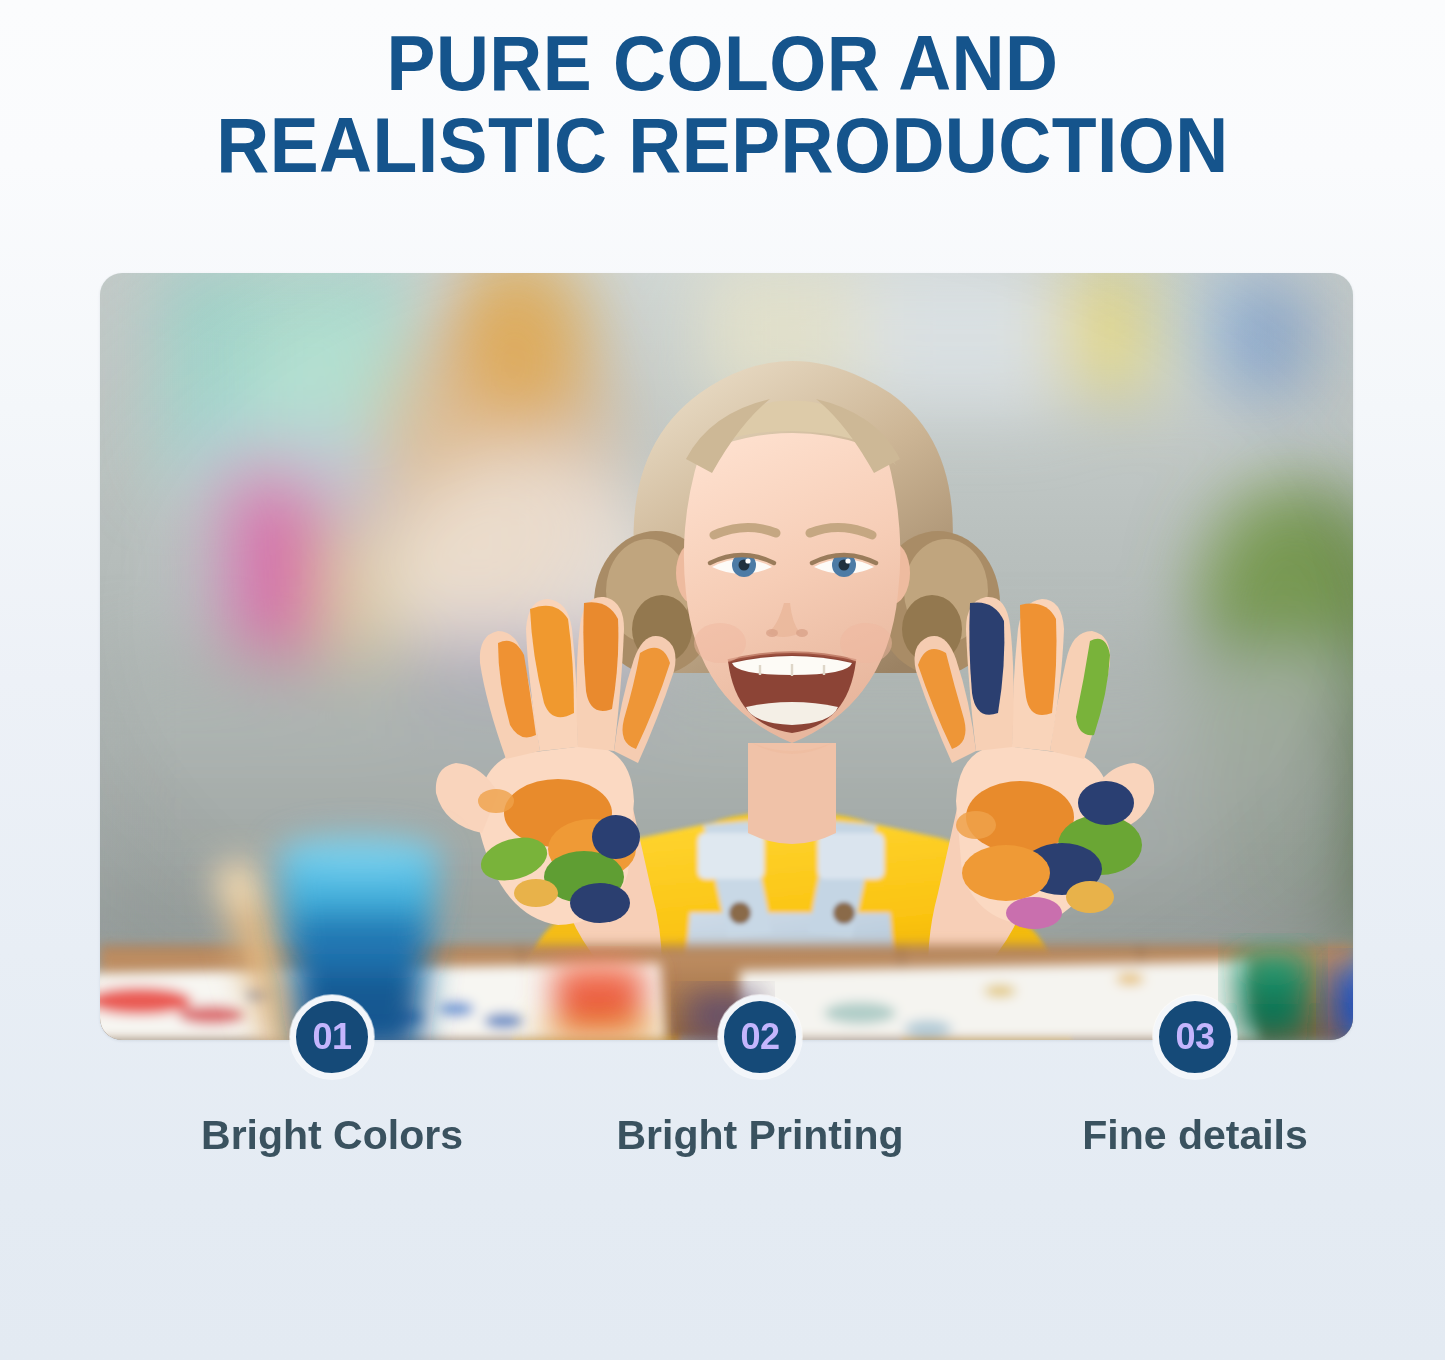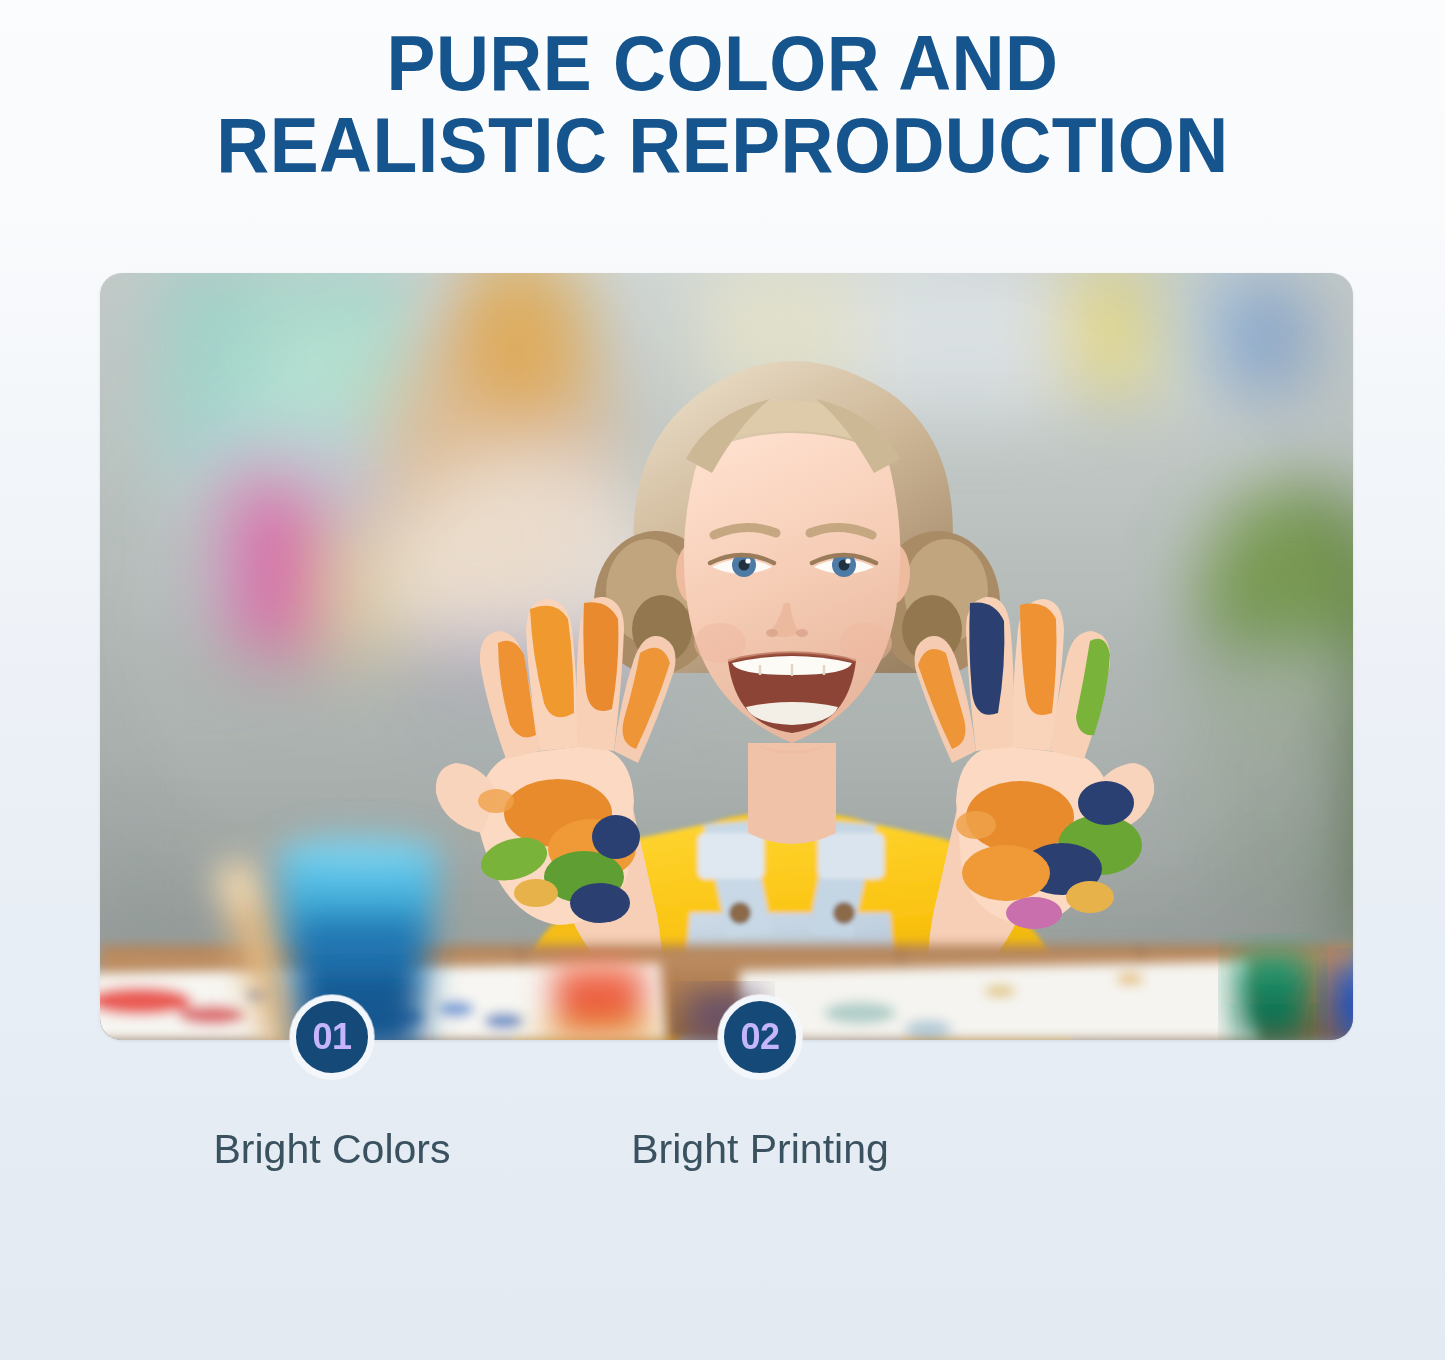--- a/index.html
+++ b/index.html
@@ -96,24 +96,24 @@
   }
   .badge-num {
     color: #c4b5fd;
     font-family: "Liberation Sans Narrow", "Liberation Sans", sans-serif;
     font-weight: bold;
     font-size: 36px;
     line-height: 36px;
     letter-spacing: -0.5px;
   }
   .feature-label {
-    margin-top: 46px;
+    margin-top: 32px;
     color: #3a525f;
     font-family: "Liberation Sans", sans-serif;
-    font-weight: normal;
+    font-weight: bold;
     font-size: 41px;
     line-height: 48px;
     white-space: nowrap;
   }
 </style>
 </head>
 <body>
 
 <div class="headline">
   <span class="headline-line">PURE COLOR AND</span>
@@ -429,14 +429,20 @@
     <div class="feature-label">Bright Colors</div>
   </div>
 
   <div class="feature feature-2">
     <div class="badge">
       <span class="badge-num">02</span>
     </div>
     <div class="feature-label">Bright Printing</div>
   </div>
 
+  <div class="feature feature-3">
+    <div class="badge">
+      <span class="badge-num">03</span>
+    </div>
+    <div class="feature-label">Fine details</div>
+  </div>
 
 </div>
 
 </body></html>

